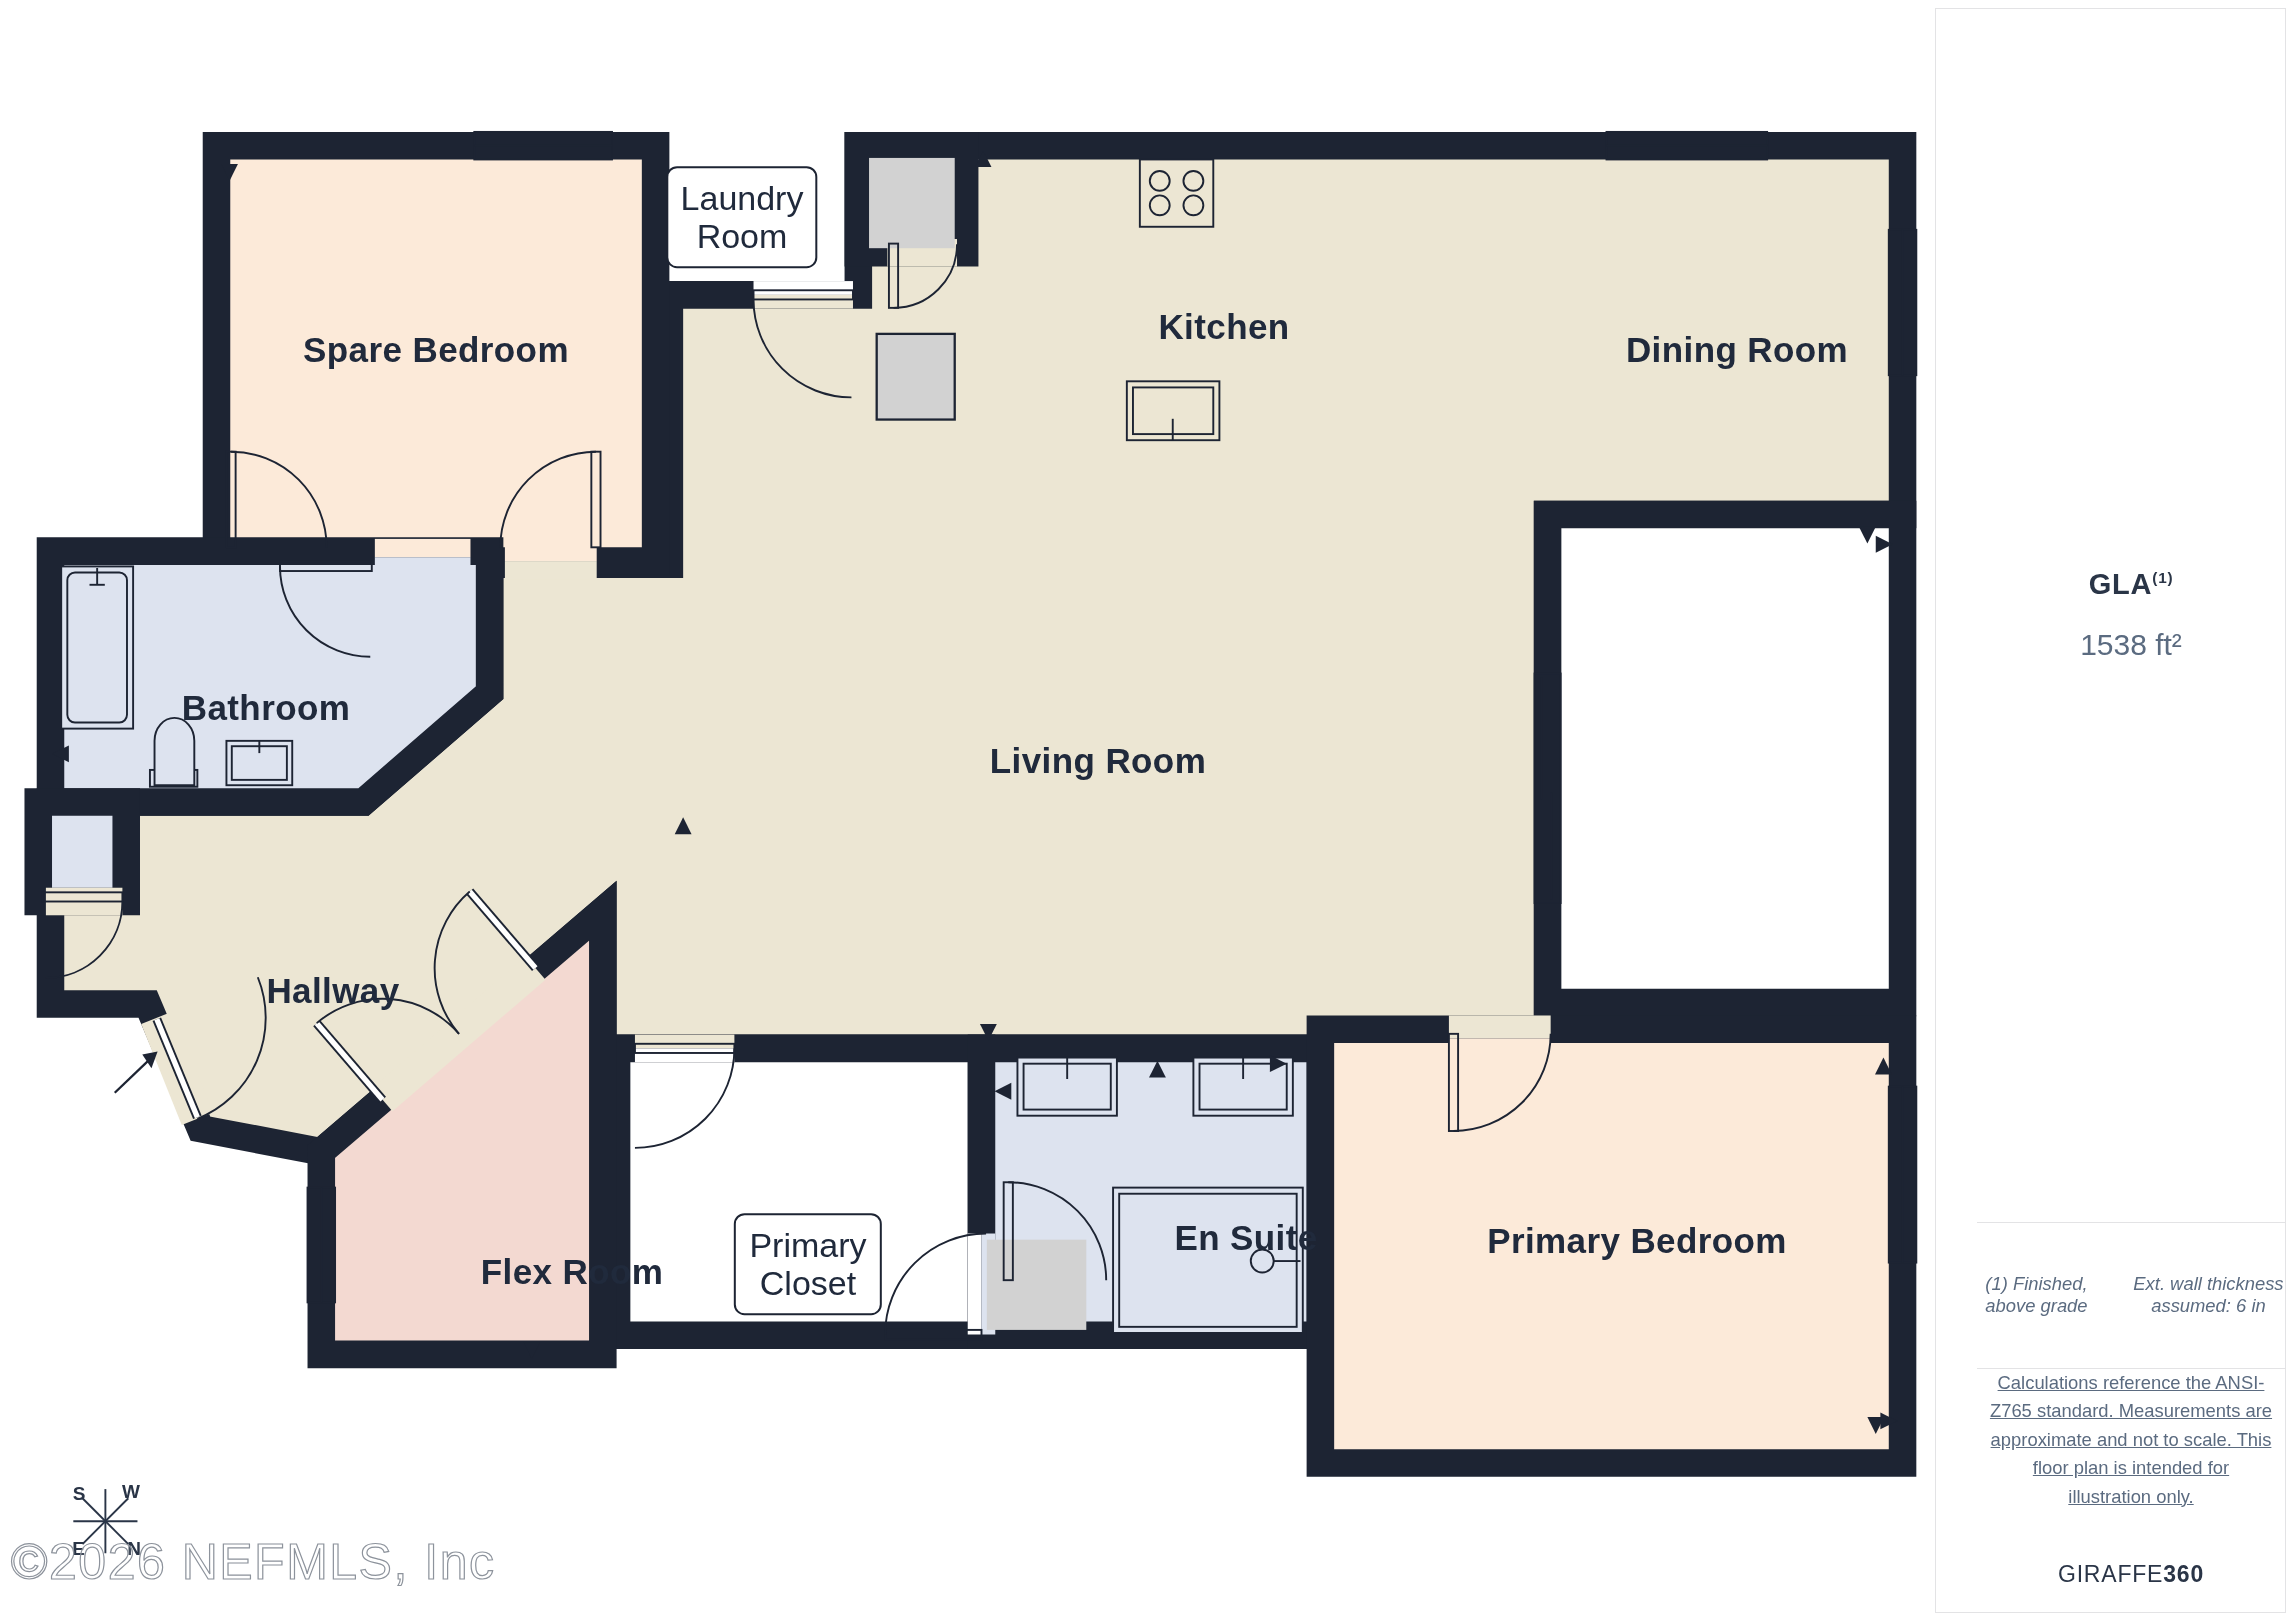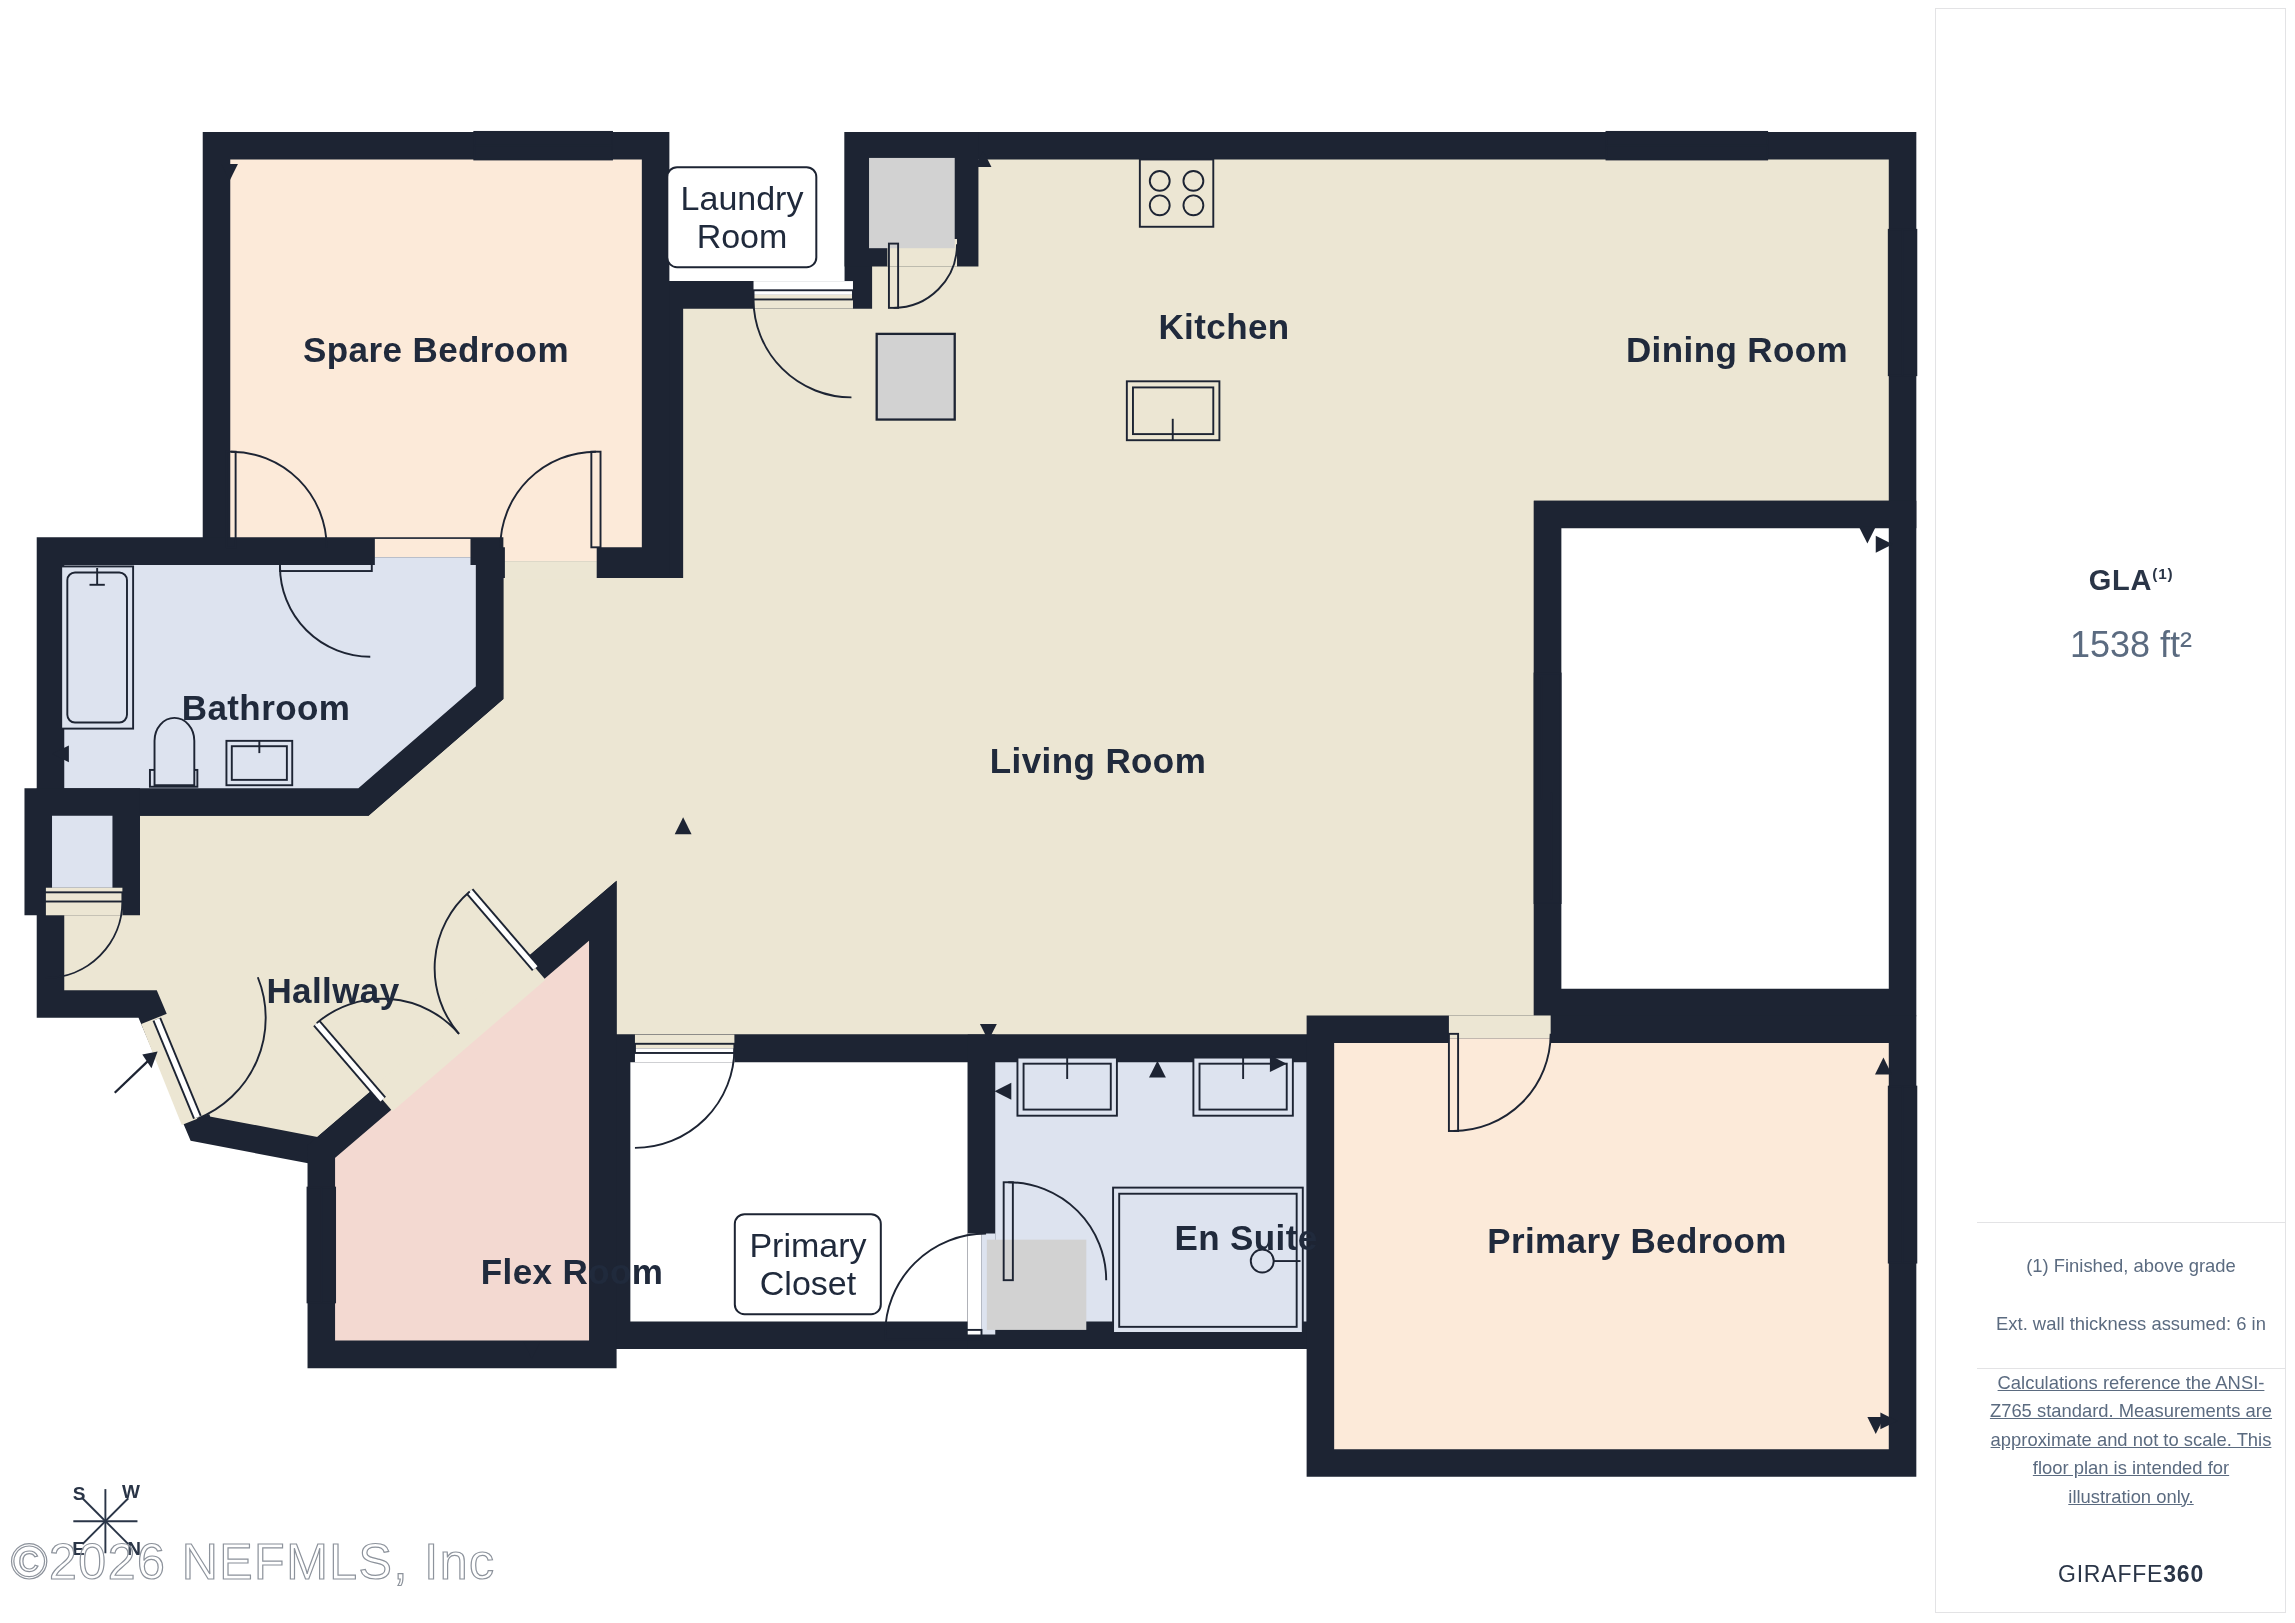--- a/index.html
+++ b/index.html
@@ -23,24 +23,24 @@
     border:2.3px solid var(--wall);border-radius:10.7px;color:var(--text);font-weight:normal;
     font-size:34px;line-height:1.12;text-align:center;padding:10.7px 7.7px;}
   
   .sidebar{position:absolute;left:1935px;top:7.7px;width:351px;height:1605px;
     background:#fff;border:1.5px solid var(--border);box-sizing:border-box;
     display:flex;flex-direction:column;padding-left:41px;}
   .sb-sec1{height:1214px;display:flex;flex-direction:column;align-items:center;
     justify-content:center;border-bottom:1.5px solid var(--border);box-sizing:border-box;}
   .gla-title{color:#2a3547;font-weight:bold;font-size:29px;letter-spacing:0.8px;}
   .gla-title sup{font-size:15.3px;}
-  .gla-value{color:var(--muted);font-size:36px;margin-top:27px;}
-  .sb-sec2{height:146px;display:flex;flex-direction:column;align-items:center;
+  .gla-value{color:var(--muted);font-size:30px;margin-top:27px;}
+  .sb-sec2{height:146px;display:flex;align-items:center;
     justify-content:center;gap:36px;border-bottom:1.5px solid var(--border);
-    box-sizing:border-box;color:var(--muted);font-size:18.4px;text-align:center;}
+    box-sizing:border-box;color:var(--muted);font-size:18.4px;text-align:center;font-style:italic;}
   .sb-sec3{flex:1;display:flex;flex-direction:column;align-items:center;
     justify-content:flex-start;color:var(--muted);font-size:18.4px;text-align:center;}
   .disclaimer{width:283px;line-height:1.55;text-decoration:underline;}
   .brand{margin-top:50px;color:#2a3547;font-size:23px;letter-spacing:0.8px;text-align:right;}
   .brand .b{font-weight:bold;}
   
   .compass{position:absolute;left:54px;top:1483px;width:115px;height:84px;}
   .compass span{position:absolute;transform:translate(-50%,-50%);color:#2a3547;
     font-weight:bold;font-size:19px;}
   

